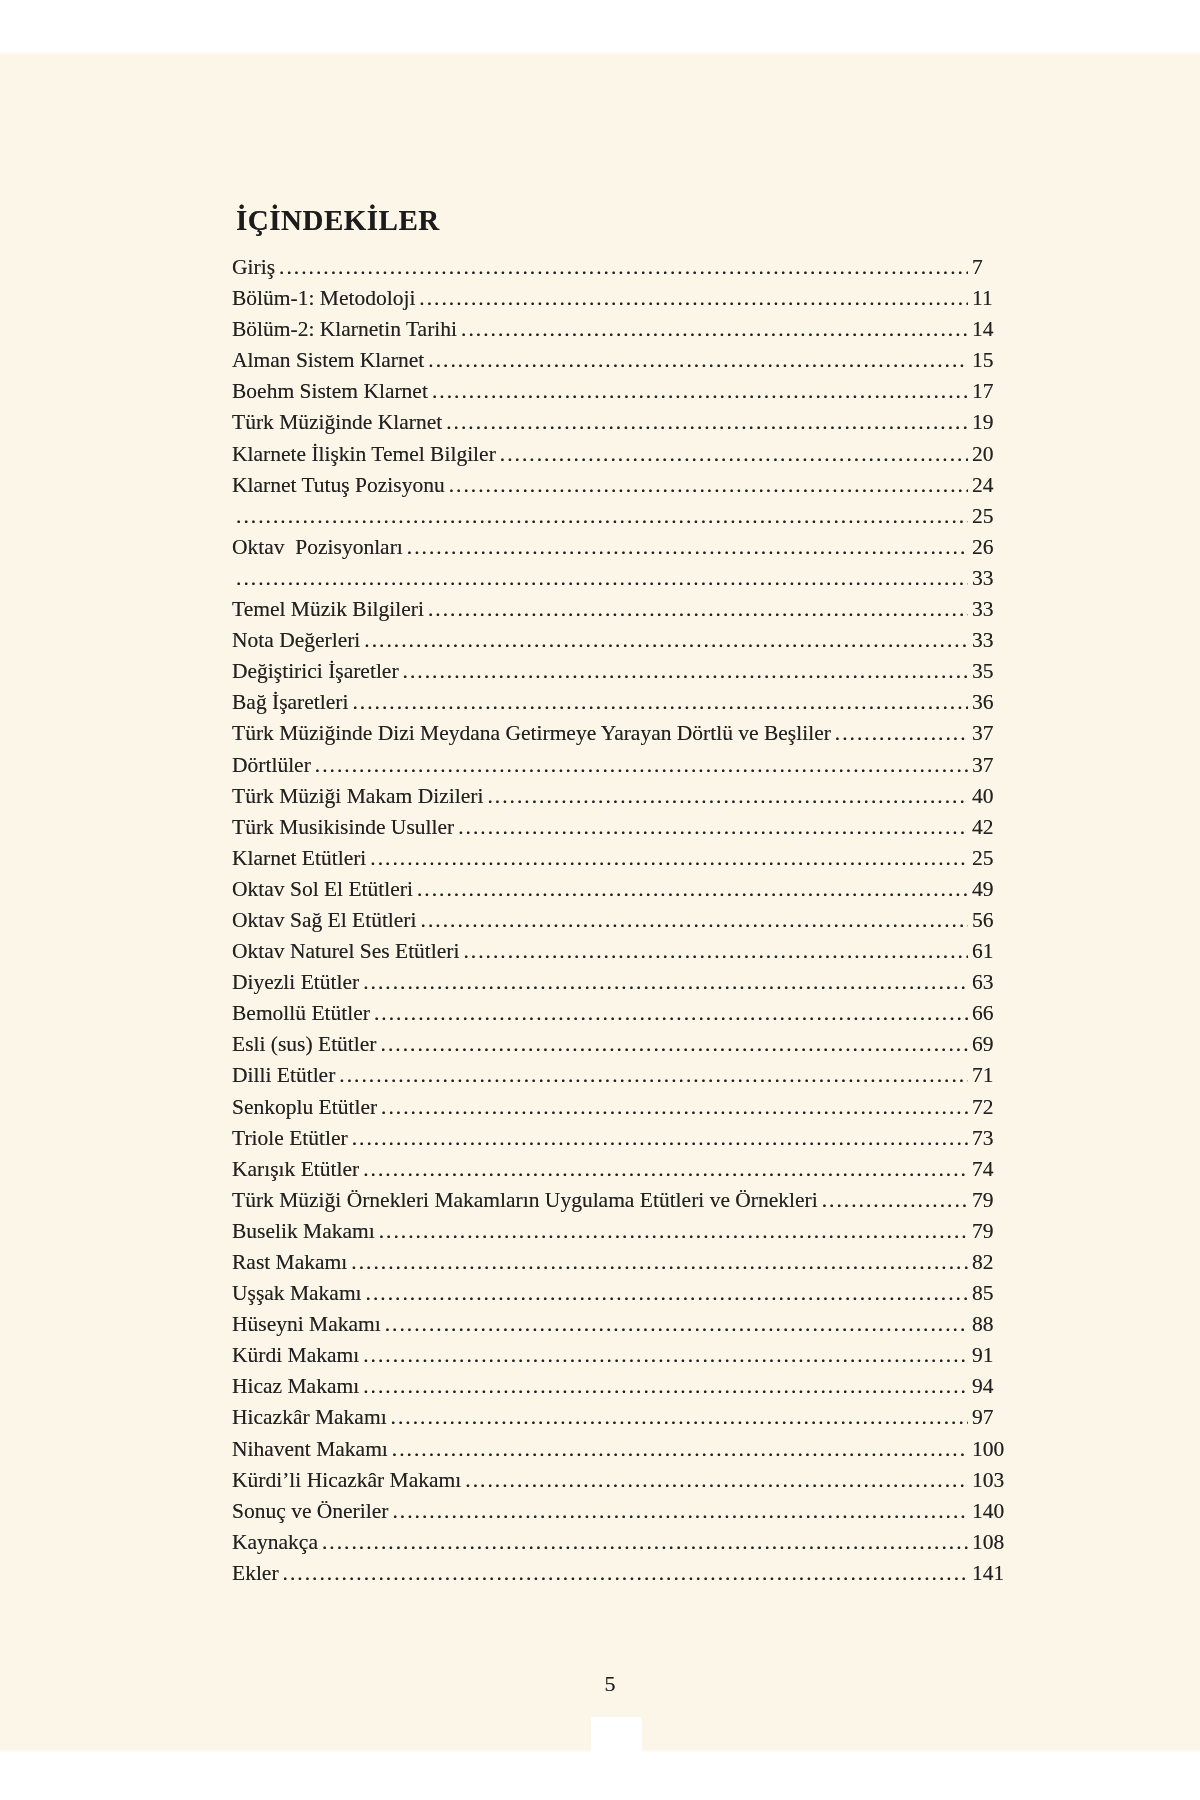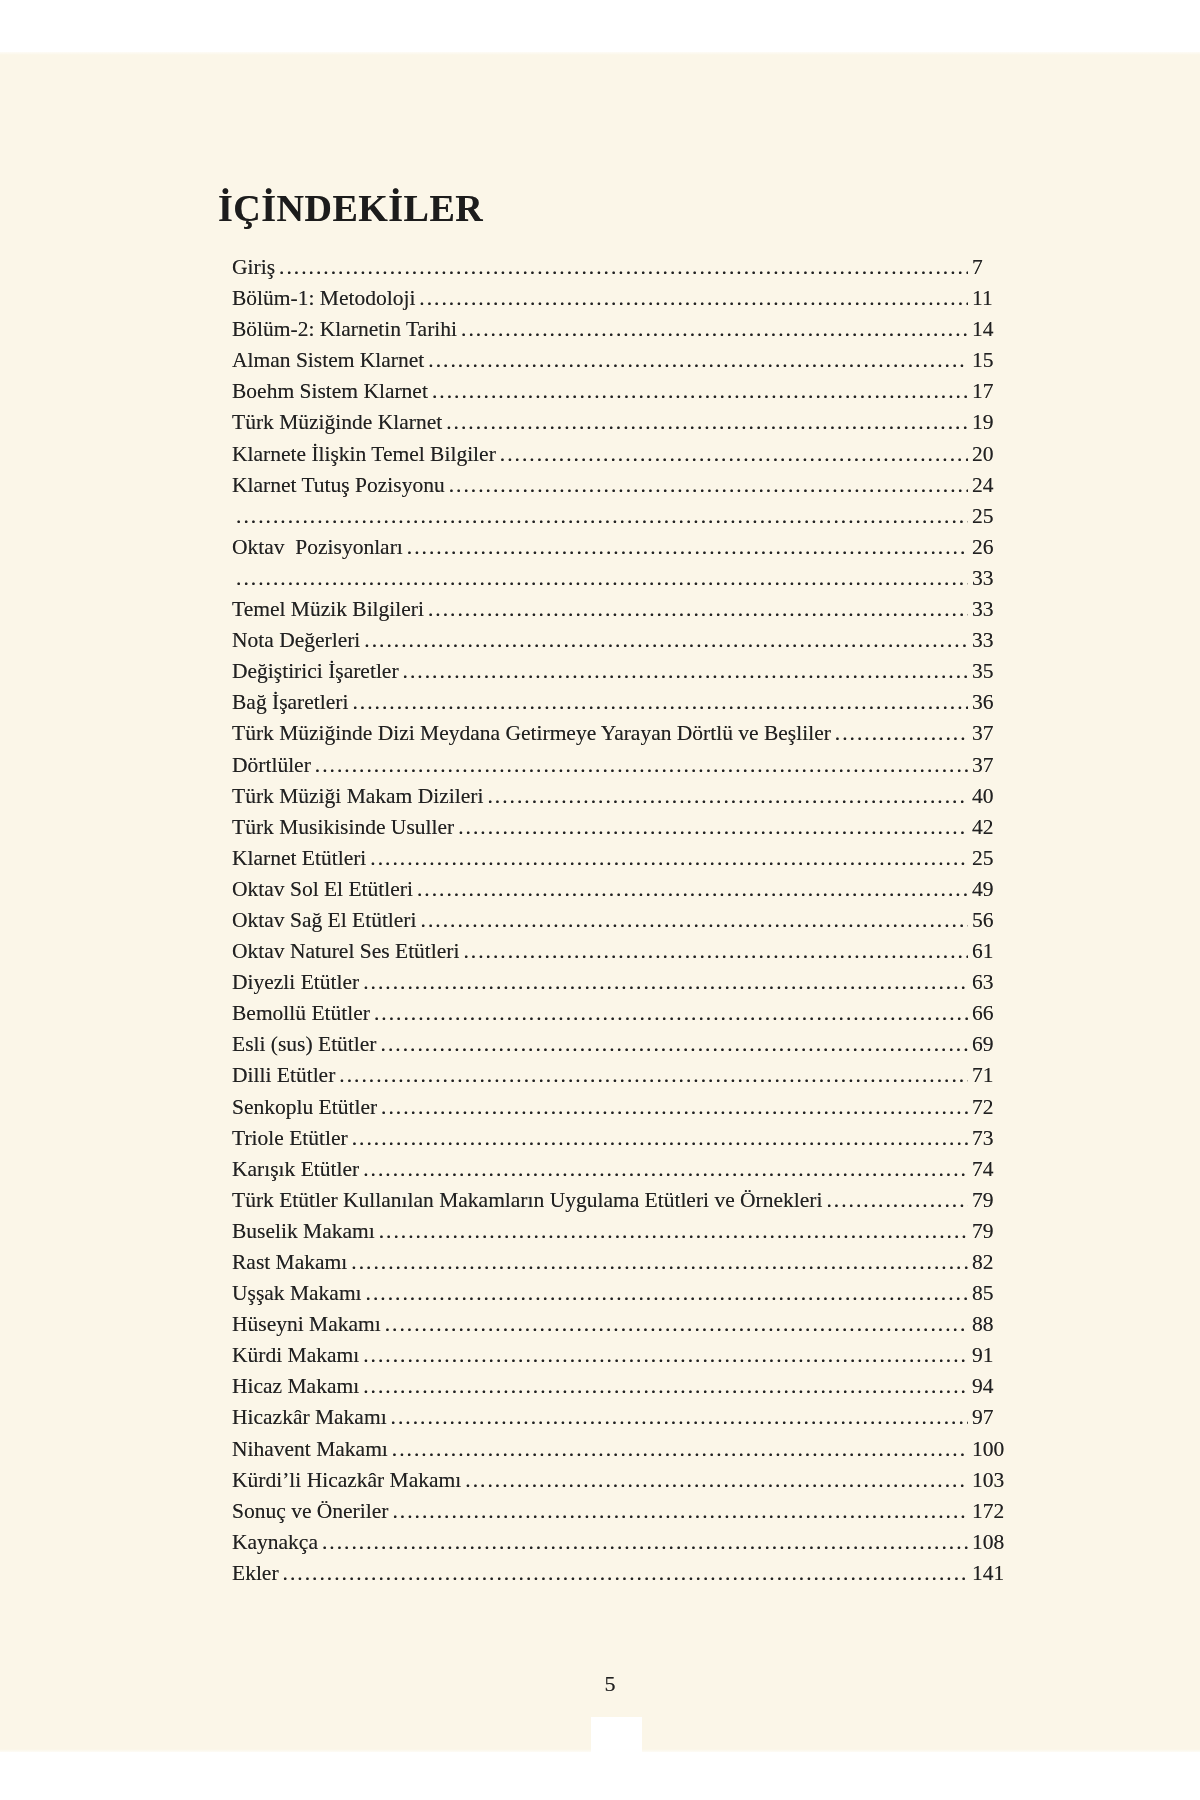--- a/index.html
+++ b/index.html
@@ -37,22 +37,22 @@
     background: linear-gradient(#ffffff, rgba(255,255,255,0));
   }
   .sheet::after {
     bottom: -2px;
     background: linear-gradient(rgba(255,255,255,0), #ffffff);
   }
   .title {
     position: absolute;
     left: 218px;
     top: 134px; 
-    margin: 0;
-    font-size: 38px;
+    margin: 18px;
+    font-size: 29px;
     font-weight: bold;
     letter-spacing: 0.5px;
     color: var(--ink-dark, #1c1c1c);
     text-shadow: 0 0 0.6px rgba(28,28,28,0.55);
   }
   .toc {
     position: absolute;
     left: 232px;
     top: 200px; 
     width: 790px;
@@ -249,21 +249,21 @@
     <span class="toc-label">Triole Etütler</span>
     <span class="toc-dots">......................................................................................................................................................</span>
     <span class="toc-pnum">73</span>
   </div>
       <div class="toc-row">
     <span class="toc-label">Karışık Etütler</span>
     <span class="toc-dots">......................................................................................................................................................</span>
     <span class="toc-pnum">74</span>
   </div>
       <div class="toc-row">
-    <span class="toc-label">Türk Etütler Kullanılan Makamların Uygulama Etütleri ve Örnekleri</span>
+    <span class="toc-label">Türk Müziği Örnekleri Makamların Uygulama Etütleri ve Örnekleri</span>
     <span class="toc-dots">......................................................................................................................................................</span>
     <span class="toc-pnum">79</span>
   </div>
       <div class="toc-row">
     <span class="toc-label">Buselik Makamı</span>
     <span class="toc-dots">......................................................................................................................................................</span>
     <span class="toc-pnum">79</span>
   </div>
       <div class="toc-row">
     <span class="toc-label">Rast Makamı</span>
@@ -301,21 +301,21 @@
     <span class="toc-pnum">100</span>
   </div>
       <div class="toc-row">
     <span class="toc-label">Kürdi’li Hicazkâr Makamı</span>
     <span class="toc-dots">......................................................................................................................................................</span>
     <span class="toc-pnum">103</span>
   </div>
       <div class="toc-row">
     <span class="toc-label">Sonuç ve Öneriler</span>
     <span class="toc-dots">......................................................................................................................................................</span>
-    <span class="toc-pnum">172</span>
+    <span class="toc-pnum">140</span>
   </div>
       <div class="toc-row">
     <span class="toc-label">Kaynakça</span>
     <span class="toc-dots">......................................................................................................................................................</span>
     <span class="toc-pnum">108</span>
   </div>
       <div class="toc-row">
     <span class="toc-label">Ekler</span>
     <span class="toc-dots">......................................................................................................................................................</span>
     <span class="toc-pnum">141</span>

